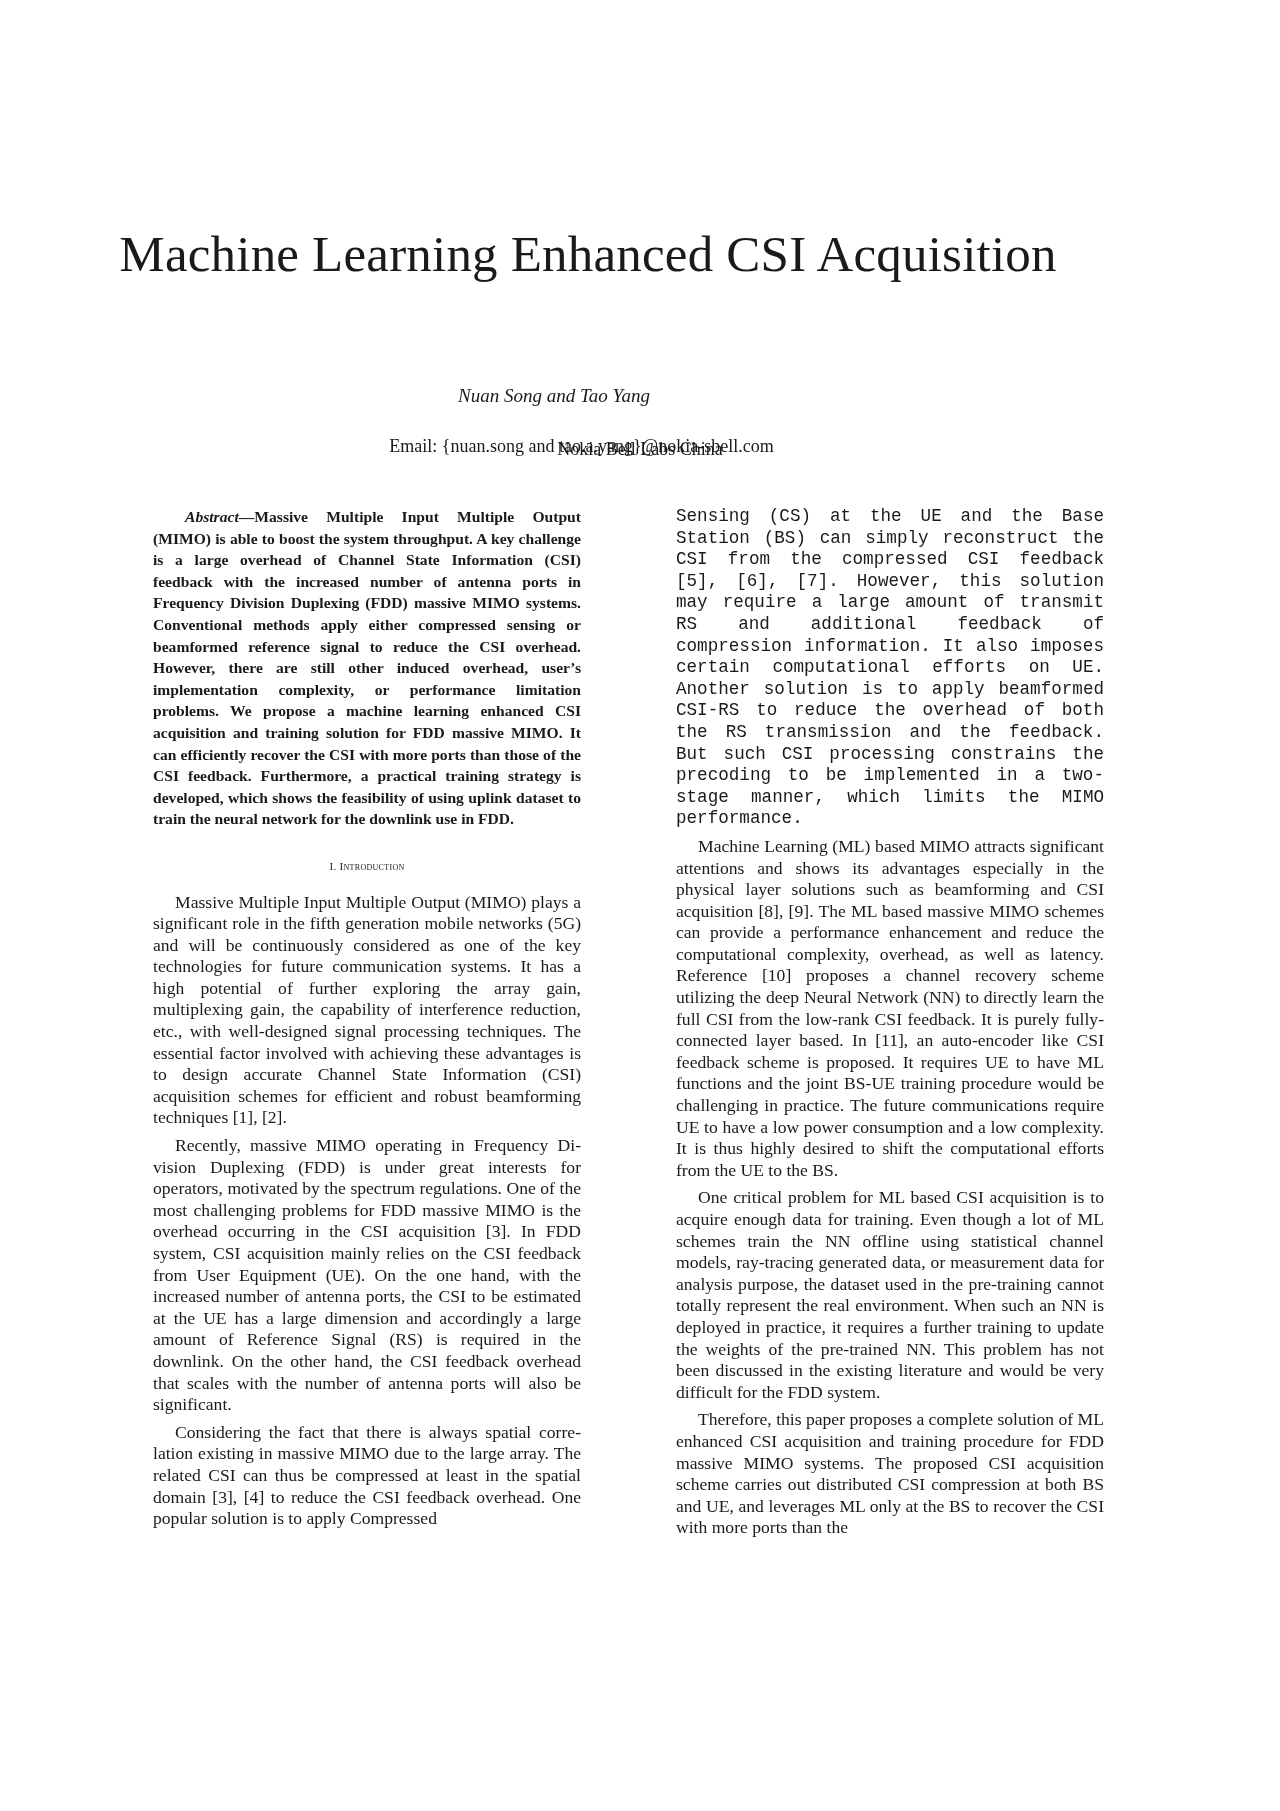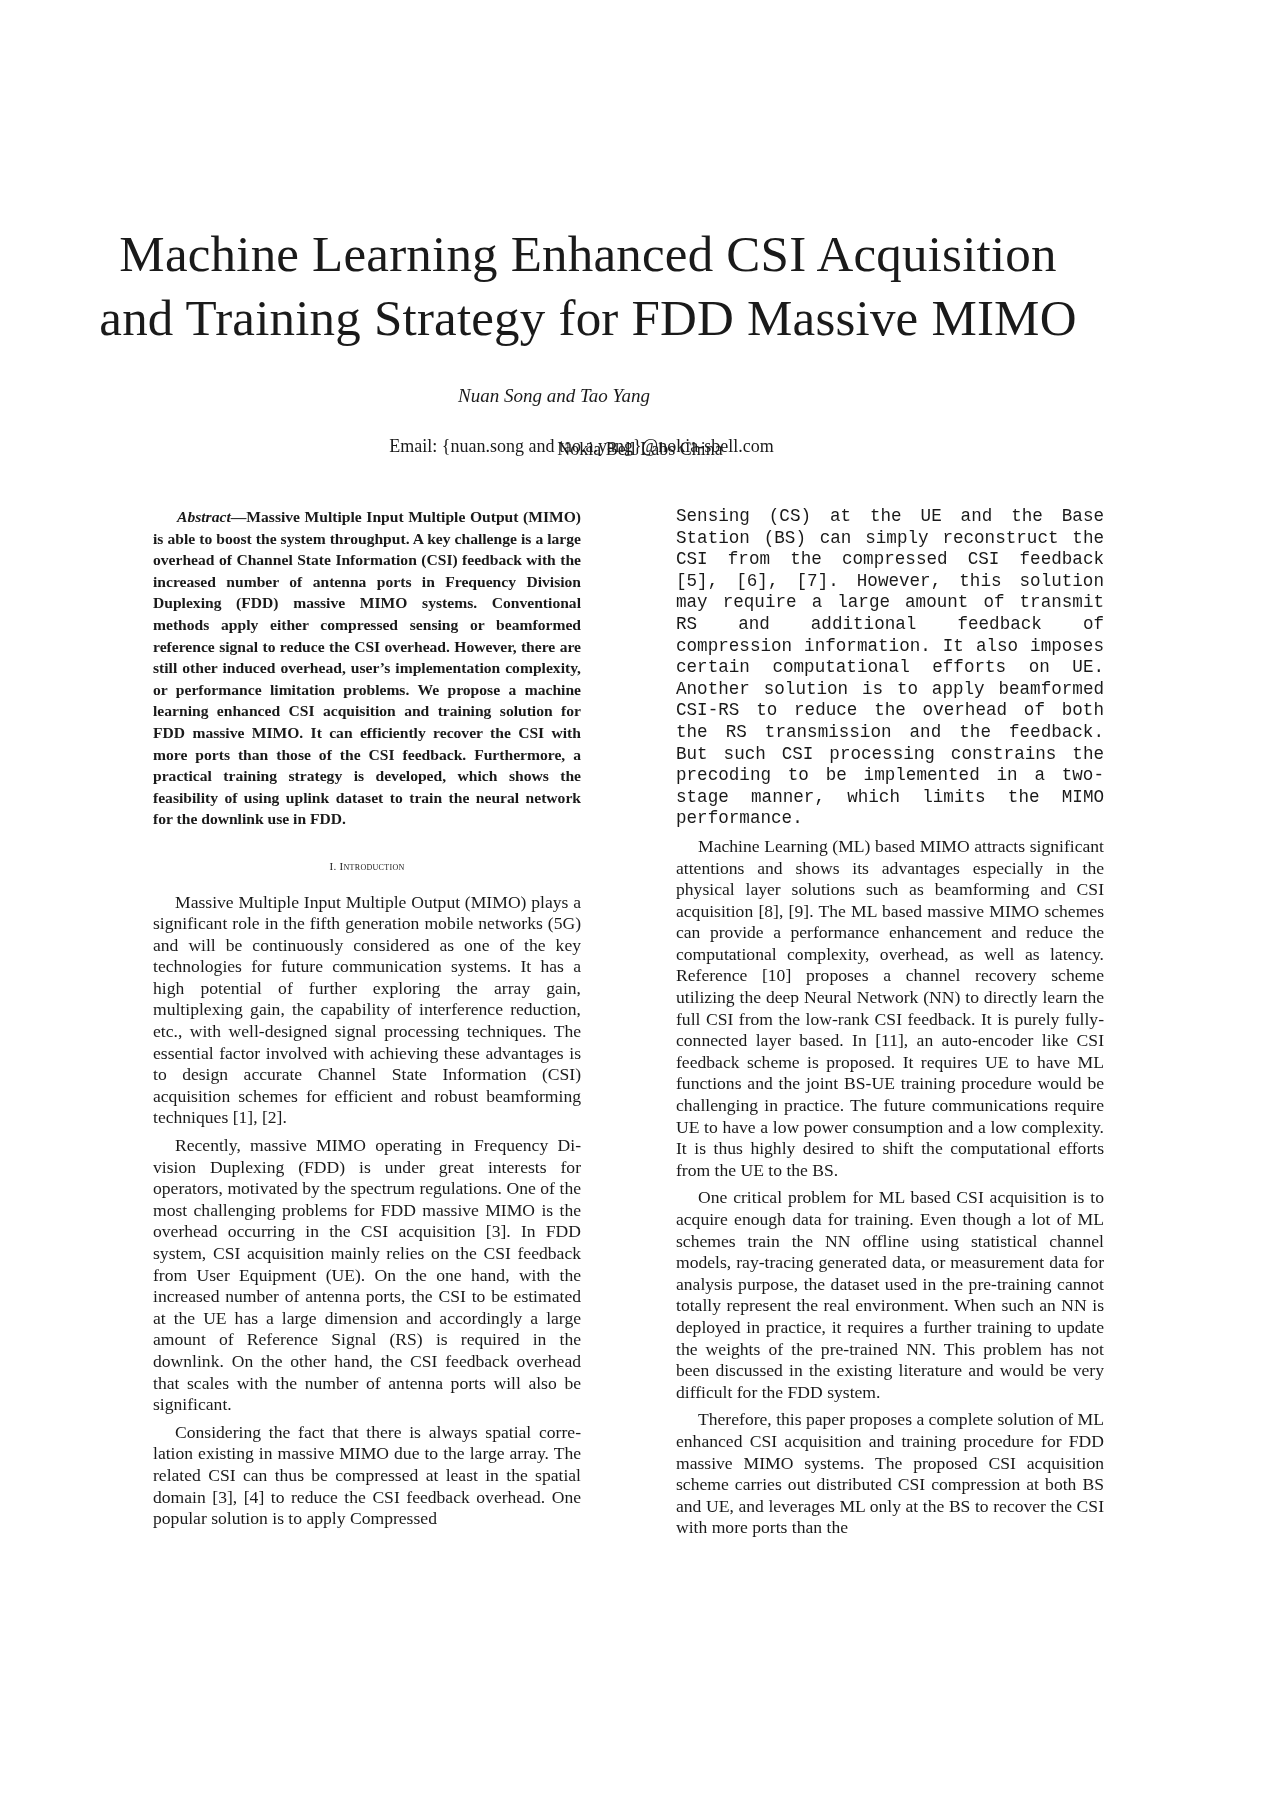--- a/index.html
+++ b/index.html
@@ -9,32 +9,31 @@
            font-size: 51px; line-height: 64px; font-weight: normal; margin: 0; letter-spacing: 0.2px; }
   .authors { position: absolute; left: 0; width: 1108px; top: 385px; text-align: center;
              font-size: 19px; font-style: italic; }
   .affil { position: absolute; left: 0; width: 1280px; top: 411px; text-align: center; font-size: 18px; margin-top: 28px; }
   .email { position: absolute; left: 0; width: 1163px; top: 436px; text-align: center; font-size: 18px; }
   .col { position: absolute; top: 506px; width: 428px; font-size: 17.6px; line-height: 21.6px;
          text-align: justify; hyphens: manual; }
   .col.left { left: 153px; }
   .col.right { left: 676px; }
   .abstract { font-weight: bold; font-size: 15.6px; line-height: 21.6px; text-indent: 24px; margin: 0; }
-  .abstract .label { font-style: italic; }
+  .abstract .label { font-style: italic; margin-left: 8px; }
   .sec { text-align: center; font-size: 11px; margin: 26px 0 14px 0; letter-spacing: 0.3px; }
   .sec .sc { font-variant: small-caps; }
   p.body { margin: 0 0 6px 0; text-indent: 22px; }
   p.body.cont { text-indent: 0; font-family: Liberation Mono, monospace; }
 </style>
 </head>
 <body>
 
 <h1 class="title">
   <span>Machine Learning Enhanced CSI Acquisition</span><br>
-  <span>and Training Strategy for FDD Massive MIMO</span>
 </h1>
 <div class="authors">Nuan Song and Tao Yang</div>
 <div class="affil">Nokia Bell Labs China</div>
 <div class="email">Email: {nuan.song and tao.a.yang}@nokia-sbell.com</div>
 
 <div class="col left">
   <p class="abstract"><span class="label">Abstract</span><span>—</span><span>Massive Multiple Input Multiple Output (MIMO) is able to boost the system throughput. A key challenge is a large overhead of Channel State Information (CSI) feedback with the increased number of antenna ports in Frequency Division Duplexing (FDD) massive MIMO systems. Conventional methods apply either compressed sensing or beamformed reference signal to reduce the CSI overhead. However, there are still other induced overhead, user’s implementation complexity, or performance limita­tion problems. We propose a machine learning enhanced CSI acquisition and training solution for FDD massive MIMO. It can efficiently recover the CSI with more ports than those of the CSI feedback. Furthermore, a practical training strategy is developed, which shows the feasibility of using uplink dataset to train the neural network for the downlink use in FDD.</span></p>
 
   <div class="sec">
     <span>I.</span>

